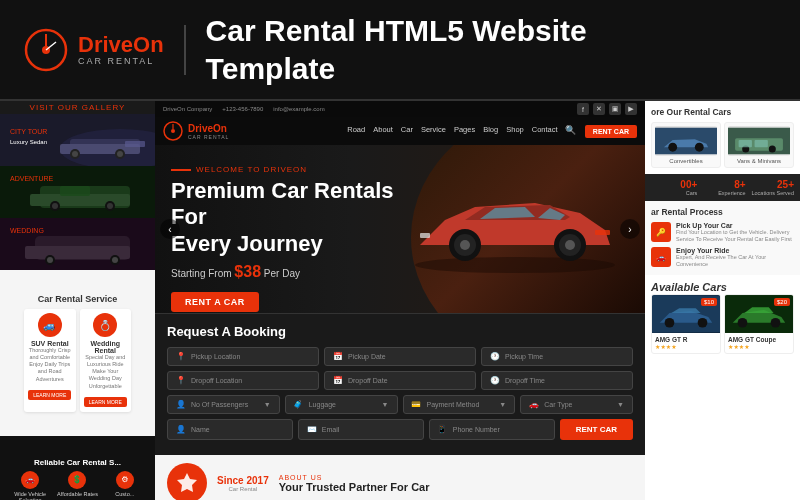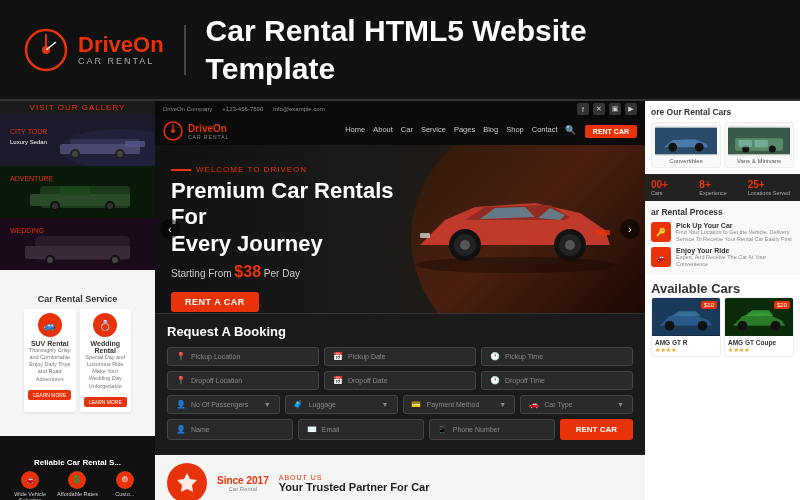--- a/index.html
+++ b/index.html
@@ -490,21 +490,21 @@
       color: #555;
     }
     .stats-row {
       display: flex;
       background: #222;
       padding: 5px 6px;
       gap: 2px;
     }
     .stat-item {
       flex: 1;
-      text-align: left;
+      text-align: right;
     }
     .stat-num {
       font-size: 10px;
       font-weight: bold;
       color: #e8320a;
     }
     .stat-label {
       font-size: 5.5px;
       color: #aaa;
     }
@@ -552,24 +552,25 @@
       color: #888;
       line-height: 1.3;
     }
 
     .available-cars-section {
       background: #fff;
       padding: 6px;
       flex: 1;
     }
     .available-title {
-      font-size: 13px;
+      font-size: 11px;
       font-weight: bold;
       color: #333;
       margin-bottom: 1px;
+      font-style: italic;
     }
     .car-cards {
       display: flex;
       gap: 3px;
     }
     .car-card {
       flex: 1;
       border: 1px solid #eee;
       border-radius: 3px;
       overflow: hidden;
@@ -746,21 +747,21 @@
           <line x1="10" y1="8" x2="10" y2="3" stroke="#e8320a" stroke-width="1.2"></line>
         </svg>
         <div>
           <div class="nav-brand-text">
             <span>Drive</span><span style="color:#e8320a">On</span>
           </div>
           <div class="nav-brand-sub">Car Rental</div>
         </div>
       </div>
       <div class="nav-links">
-        <span class="nav-link">Home</span>
+        <span class="nav-link">Road</span>
         <span class="nav-link">About</span>
         <span class="nav-link">Car</span>
         <span class="nav-link">Service</span>
         <span class="nav-link">Pages</span>
         <span class="nav-link">Blog</span>
         <span class="nav-link">Shop</span>
         <span class="nav-link">Contact</span>
         <span style="color:#ccc;font-size:9px;">🔍</span>
         <div class="nav-btn">RENT CAR</div>
       </div>

